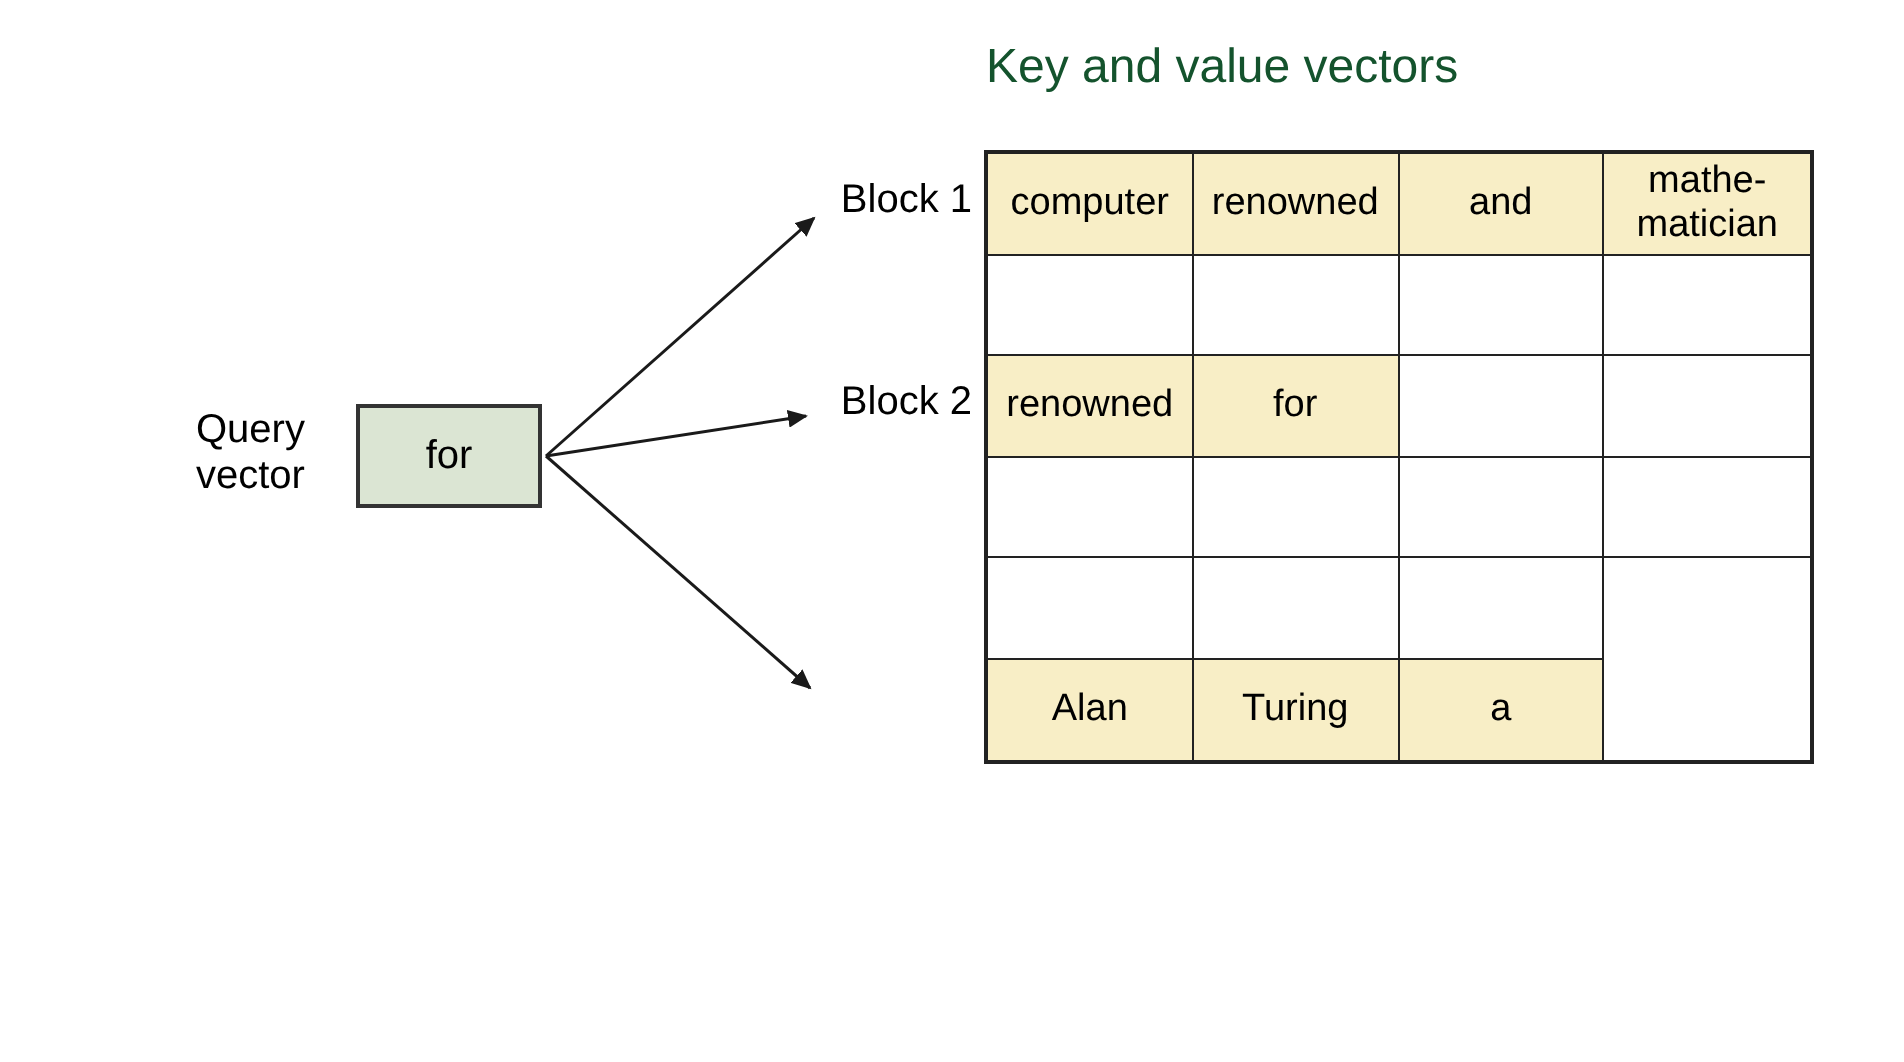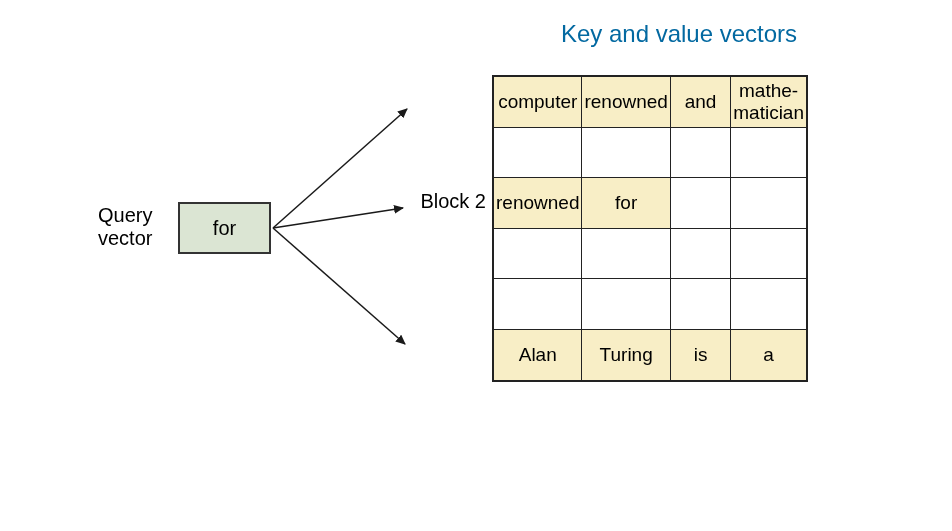--- a/index.html
+++ b/index.html
@@ -7,24 +7,23 @@
   .canvas{
     position:relative;
     width:952px;
     height:531px;
     background:#fff;
     overflow:hidden;
   }
   .title{
     position:absolute;
     left:493px; top:20px; width:372px;
-    text-align:center;
     font-size:24px;
     line-height:28px;
-    color:#0369a1;
+    color:#14532d;
     white-space:nowrap;
   }
   .query-caption{
     position:absolute;
     left:98px; top:204px;
     font-size:20px;
     line-height:23px;
     text-align:right;
   }
   .query-box{
@@ -47,21 +46,21 @@
     font-size:20px;
     line-height:23px;
     white-space:nowrap;
   }
   .block-label.b1{ top:89px; }
   .block-label.b2{ top:190px; }
   .block-label.b0{ top:342px; }
   .kv-table{
     position:absolute;
     left:492px; top:75px;
-    width:316px; height:307px;
+    width:415px; height:307px;
     box-sizing:border-box;
     border:2px solid #222;
     display:grid;
     grid-template-columns:repeat(4,1fr);
     grid-template-rows:repeat(6,1fr);
     background:#fff;
   }
   .cell{
     box-sizing:border-box;
     border-right:1.5px solid #222;
@@ -97,20 +96,21 @@
     <defs>
       <marker id="ah" markerWidth="11" markerHeight="9" refX="9" refY="4.5" orient="auto" markerUnits="userSpaceOnUse">
         <path d="M0,0 L10,4.5 L0,9 Z" fill="#1a1a1a"></path>
       </marker>
     </defs>
     <line x1="273" y1="228" x2="407" y2="109" stroke="#1a1a1a" stroke-width="1.5" marker-end="url(#ah)"></line>
     <line x1="273" y1="228" x2="403" y2="208" stroke="#1a1a1a" stroke-width="1.5" marker-end="url(#ah)"></line>
     <line x1="273" y1="228" x2="405" y2="344" stroke="#1a1a1a" stroke-width="1.5" marker-end="url(#ah)"></line>
   </svg>
 
+  <div class="block-label b1">Block 1</div>
   <div class="block-label b2">Block 2</div>
 
   <div class="kv-table">
       <div class="cell filled">computer</div>
       <div class="cell filled">renowned</div>
       <div class="cell filled">and</div>
       <div class="cell filled">mathe-matician</div>
       <div class="cell"></div>
       <div class="cell"></div>
       <div class="cell"></div>
@@ -122,17 +122,16 @@
       <div class="cell"></div>
       <div class="cell"></div>
       <div class="cell"></div>
       <div class="cell"></div>
       <div class="cell"></div>
       <div class="cell"></div>
       <div class="cell"></div>
       <div class="cell"></div>
       <div class="cell filled">Alan</div>
       <div class="cell filled">Turing</div>
-      <div class="cell filled">is</div>
       <div class="cell filled">a</div>
     </div>
 
 </div>
 
 </body></html>

